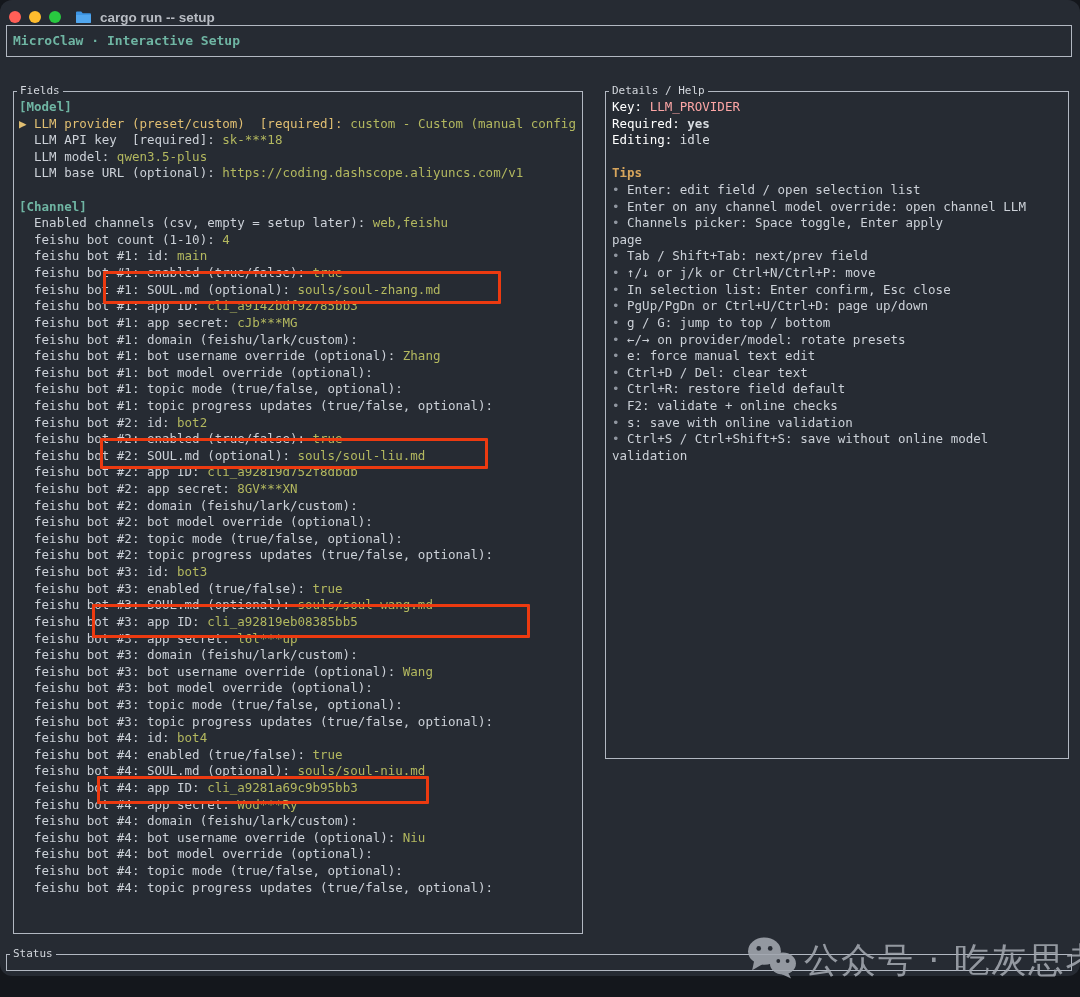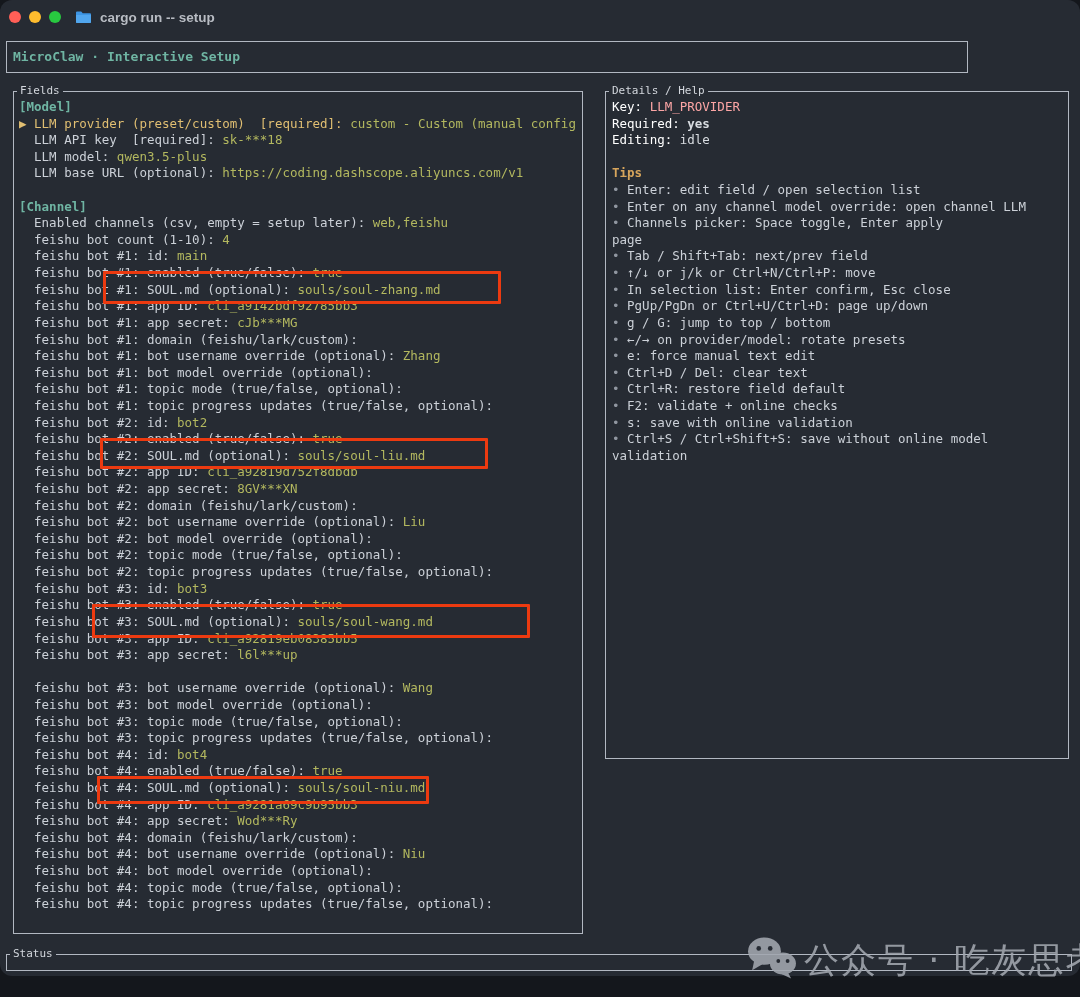--- a/index.html
+++ b/index.html
@@ -13,21 +13,21 @@
   .lights { display:flex; gap:8px; margin-left:9px; }
   .light { width:12px; height:12px; border-radius:50%; }
   .lr { background:#ff5f57; } .ly { background:#febc2e; } .lg { background:#28c840; }
   .folder { margin-left:14px; display:flex; align-items:center; }
   .tb-title { margin-left:8px; font-family:"Liberation Sans", sans-serif;
               font-weight:bold; font-size:13.5px; color:#b8bcc3; }
   
   .box { position:absolute; border:1px solid #b2b8c2; }
   .box-label { position:absolute; top:-8px; left:3px; background:#262b33;
                padding:0 3px; font-size:11px; color:#d3d7dd; line-height:14px; }
-  .hdr-box { left:6px; top:41px; width:962px; height:32px;text-align:right; }
+  .hdr-box { left:6px; top:25px; width:1066px; height:32px;text-align:right; }
   .hdr-title { position:absolute; left:6px; top:0; line-height:30px;
                font-size:13px; font-weight:bold; color:#6fb5a3; white-space:pre; }
   .fields-box { left:13px; top:91px; width:570px; height:843px; }
   .details-box { left:605px; top:91px; width:464px; height:668px; }
   .status-box { left:6px; top:954px; width:1066px; height:17px; }
   .rows { position:absolute; left:5px; top:7px; right:2px; overflow:hidden; }
   .lines { position:absolute; left:6px; top:7px; right:4px; overflow:hidden; }
   .row { height:16.62px; line-height:16.62px; font-size:12.5px;
          white-space:pre; overflow:hidden; }
   .teal { color:#6fb5a3; } .b { font-weight:bold; }
@@ -88,30 +88,29 @@
         <div class="row"><span class="mk">  </span><span class="lb">feishu bot #1: bot username override (optional):</span><span class="vl"> Zhang</span></div>
         <div class="row"><span class="mk">  </span><span class="lb">feishu bot #1: bot model override (optional):</span><span class="vl"></span></div>
         <div class="row"><span class="mk">  </span><span class="lb">feishu bot #1: topic mode (true/false, optional):</span><span class="vl"></span></div>
         <div class="row"><span class="mk">  </span><span class="lb">feishu bot #1: topic progress updates (true/false, optional):</span><span class="vl"></span></div>
         <div class="row"><span class="mk">  </span><span class="lb">feishu bot #2: id:</span><span class="vl"> bot2</span></div>
         <div class="row"><span class="mk">  </span><span class="lb">feishu bot #2: enabled (true/false):</span><span class="vl"> true</span></div>
         <div class="row"><span class="mk">  </span><span class="lb">feishu bot #2: SOUL.md (optional):</span><span class="vl"> souls/soul-liu.md</span></div>
         <div class="row"><span class="mk">  </span><span class="lb">feishu bot #2: app ID:</span><span class="vl"> cli_a92819d752f8dbdb</span></div>
         <div class="row"><span class="mk">  </span><span class="lb">feishu bot #2: app secret:</span><span class="vl"> 8GV***XN</span></div>
         <div class="row"><span class="mk">  </span><span class="lb">feishu bot #2: domain (feishu/lark/custom):</span><span class="vl"></span></div>
-        <div class="row"><span class="mk">  </span><span class="lb">feishu bot #2: bot username override (optional):</span><span class="vl"> Liu</span></div>
         <div class="row"><span class="mk">  </span><span class="lb">feishu bot #2: bot model override (optional):</span><span class="vl"></span></div>
         <div class="row"><span class="mk">  </span><span class="lb">feishu bot #2: topic mode (true/false, optional):</span><span class="vl"></span></div>
         <div class="row"><span class="mk">  </span><span class="lb">feishu bot #2: topic progress updates (true/false, optional):</span><span class="vl"></span></div>
         <div class="row"><span class="mk">  </span><span class="lb">feishu bot #3: id:</span><span class="vl"> bot3</span></div>
         <div class="row"><span class="mk">  </span><span class="lb">feishu bot #3: enabled (true/false):</span><span class="vl"> true</span></div>
         <div class="row"><span class="mk">  </span><span class="lb">feishu bot #3: SOUL.md (optional):</span><span class="vl"> souls/soul-wang.md</span></div>
         <div class="row"><span class="mk">  </span><span class="lb">feishu bot #3: app ID:</span><span class="vl"> cli_a92819eb08385bb5</span></div>
         <div class="row"><span class="mk">  </span><span class="lb">feishu bot #3: app secret:</span><span class="vl"> l6l***up</span></div>
-        <div class="row"><span class="mk">  </span><span class="vl"></span></div>
+        <div class="row"><span class="mk">  </span><span class="lb">feishu bot #3: domain (feishu/lark/custom):</span><span class="vl"></span></div>
         <div class="row"><span class="mk">  </span><span class="lb">feishu bot #3: bot username override (optional):</span><span class="vl"> Wang</span></div>
         <div class="row"><span class="mk">  </span><span class="lb">feishu bot #3: bot model override (optional):</span><span class="vl"></span></div>
         <div class="row"><span class="mk">  </span><span class="lb">feishu bot #3: topic mode (true/false, optional):</span><span class="vl"></span></div>
         <div class="row"><span class="mk">  </span><span class="lb">feishu bot #3: topic progress updates (true/false, optional):</span><span class="vl"></span></div>
         <div class="row"><span class="mk">  </span><span class="lb">feishu bot #4: id:</span><span class="vl"> bot4</span></div>
         <div class="row"><span class="mk">  </span><span class="lb">feishu bot #4: enabled (true/false):</span><span class="vl"> true</span></div>
         <div class="row"><span class="mk">  </span><span class="lb">feishu bot #4: SOUL.md (optional):</span><span class="vl"> souls/soul-niu.md</span></div>
         <div class="row"><span class="mk">  </span><span class="lb">feishu bot #4: app ID:</span><span class="vl"> cli_a9281a69c9b95bb3</span></div>
         <div class="row"><span class="mk">  </span><span class="lb">feishu bot #4: app secret:</span><span class="vl"> Wod***Ry</span></div>
         <div class="row"><span class="mk">  </span><span class="lb">feishu bot #4: domain (feishu/lark/custom):</span><span class="vl"></span></div>

